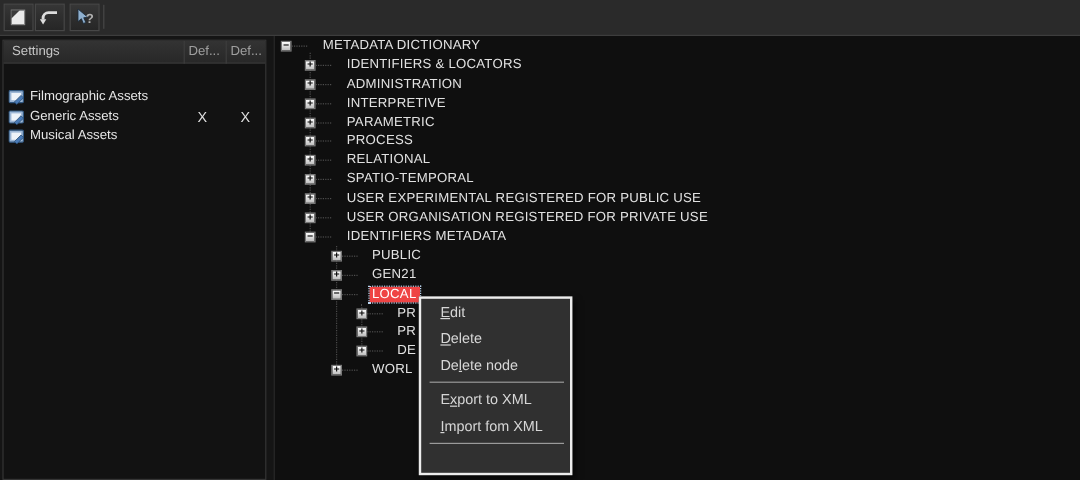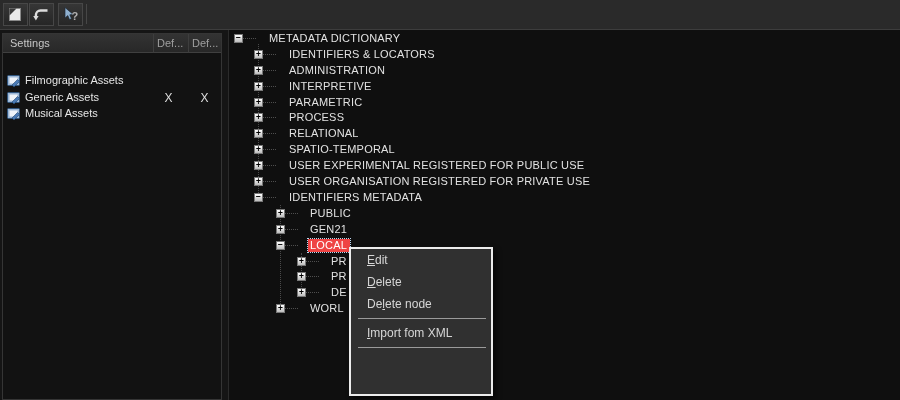--- a/index.html
+++ b/index.html
@@ -40,21 +40,21 @@
           color:#000; font:700 8px/6.5px "DejaVu Sans Mono", monospace; text-align:center;
           cursor:default; }
   .stub { position:absolute; top:7px; width:13px; border-top:1px dotted #4f4f4f; }
   .tlabel { position:absolute; top:1px; font-size:11px; color:#e2e2e2;
             letter-spacing:.2px; white-space:nowrap; }
   .tlabel.sel { background:#ef4444; color:#ffffff; outline:1px dotted #bcd7f2;
                 padding:0 3px 1px 2px; margin-left:-2px; }
   .guide { position:absolute; width:0; border-left:1px dotted #4a4a4a; }
 
   
-  #context-menu { position:absolute; left:349px; top:247px; width:144px; height:149px;
+  #context-menu { position:absolute; left:349px; top:247px; width:128px; height:149px;
                   background:#303030; border:2px solid #ececec;
                   box-shadow:3px 3px 5px rgba(0,0,0,.6); z-index:10; }
   .mitem { height:22px; line-height:22px; padding-left:16px; font-size:12px; color:#d6d6d6;
            white-space:nowrap; cursor:default; }
   .mitem .k { text-decoration:underline; }
   .msep { height:0; border-top:1px solid #9a9a9a; margin:3px 5px 3px 7px; }
   .mitem.hl { background:#2c80d8; color:#0e2c50; height:21px; line-height:21px; }
 </style>
 </head>
 <body>
@@ -217,17 +217,18 @@
       <span class="stub" style="left:56px"></span>
       <span class="tlabel" style="left:81px">WORL</span>
     </div>
   </div>
 
   <div id="context-menu">
     <div class="mitem"><span></span><span class="k">E</span><span>dit</span></div>
     <div class="mitem"><span></span><span class="k">D</span><span>elete</span></div>
     <div class="mitem"><span>De</span><span class="k">l</span><span>ete node</span></div>
     <div class="msep"></div>
+    <div class="mitem"><span>E</span><span class="k">x</span><span>port to XML</span></div>
     <div class="mitem"><span></span><span class="k">I</span><span>mport fom XML</span></div>
     <div class="msep"></div>
   </div>
 
 </div>
 
 </body></html>

